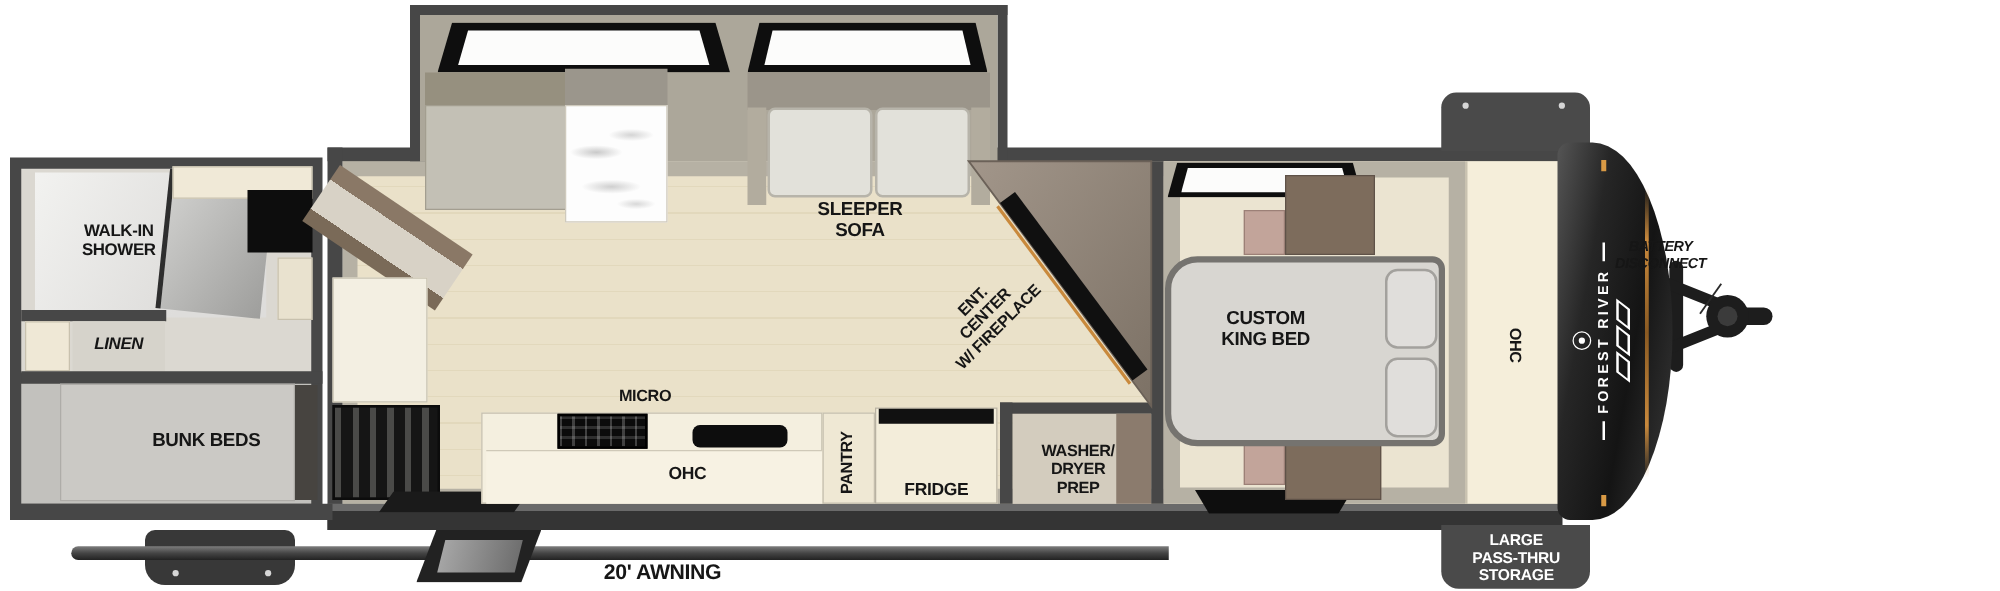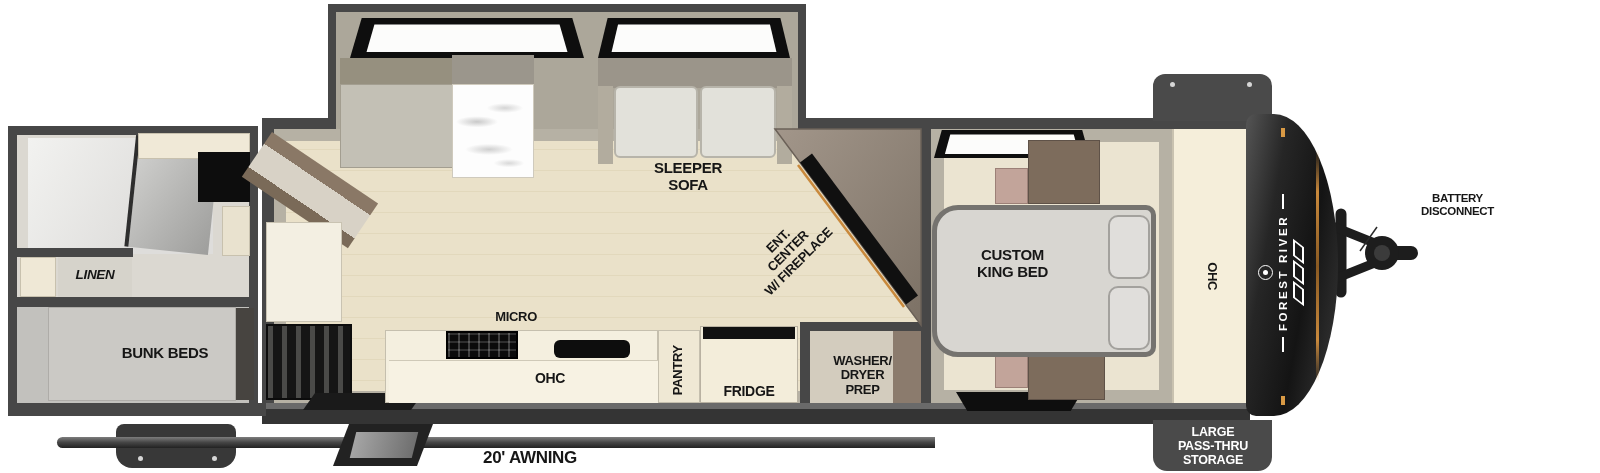--- a/index.html
+++ b/index.html
@@ -233,20 +233,24 @@
     <div class="screw" style="left:96px;top:32px;"></div>
   </div>
   <div class="furn" style="left:57px;top:437px;width:878px;height:11px;border-radius:6px 0 0 6px;z-index:4;
               background:linear-gradient(180deg,#7d7d7d,#454545 50%,#222 100%);"></div>
   <div class="furn" style="left:333px;top:424px;width:100px;height:42px;background:#222;
               clip-path:polygon(16% 0,100% 0,84% 100%,0 100%);z-index:5;">
     <div style="position:absolute;left:20px;top:8px;width:62px;height:26px;
                 background:linear-gradient(90deg,#a5a5a5,#6f6f6f);transform:skewX(-14deg);"></div>
   </div>
 
+  <div class="lbl" style="left:40px;top:178px;width:110px;font-size:13.5px;">
+    <div>WALK-IN</div>
+    <div>SHOWER</div>
+  </div>
   <div class="lbl" style="left:60px;top:268px;width:70px;font-size:13.5px;font-style:italic;">LINEN</div>
   <div class="lbl" style="left:100px;top:345px;width:130px;font-size:15px;">BUNK BEDS</div>
   <div class="lbl" style="left:628px;top:160px;width:120px;font-size:15px;">
     <div>SLEEPER</div>
     <div>SOFA</div>
   </div>
   <div class="lbl" style="left:706px;top:230px;width:165px;font-size:13px;transform:rotate(-45deg);">
     <div>ENT.</div>
     <div>CENTER</div>
     <div>W/ FIREPLACE</div>
@@ -258,21 +262,21 @@
   <div class="lbl" style="left:815px;top:354px;width:95px;font-size:13px;">
     <div>WASHER/</div>
     <div>DRYER</div>
     <div>PREP</div>
   </div>
   <div class="lbl" style="left:950px;top:247px;width:125px;font-size:15px;">
     <div>CUSTOM</div>
     <div>KING BED</div>
   </div>
   <div class="lbl" style="left:1167px;top:269px;width:90px;font-size:13px;transform:rotate(90deg);">OHC</div>
-  <div class="lbl" style="left:1400px;top:192px;width:115px;font-size:11.5px;">
+  <div class="lbl" style="left:1271px;top:192px;width:115px;font-size:11.5px;font-style:italic;">
     <div>BATTERY</div>
     <div>DISCONNECT</div>
   </div>
   <div id="storage-label">
     <div>LARGE</div>
     <div>PASS-THRU</div>
     <div>STORAGE</div>
   </div>
   <div class="lbl" style="left:450px;top:449px;width:160px;font-size:17px;">20' AWNING</div>
 

